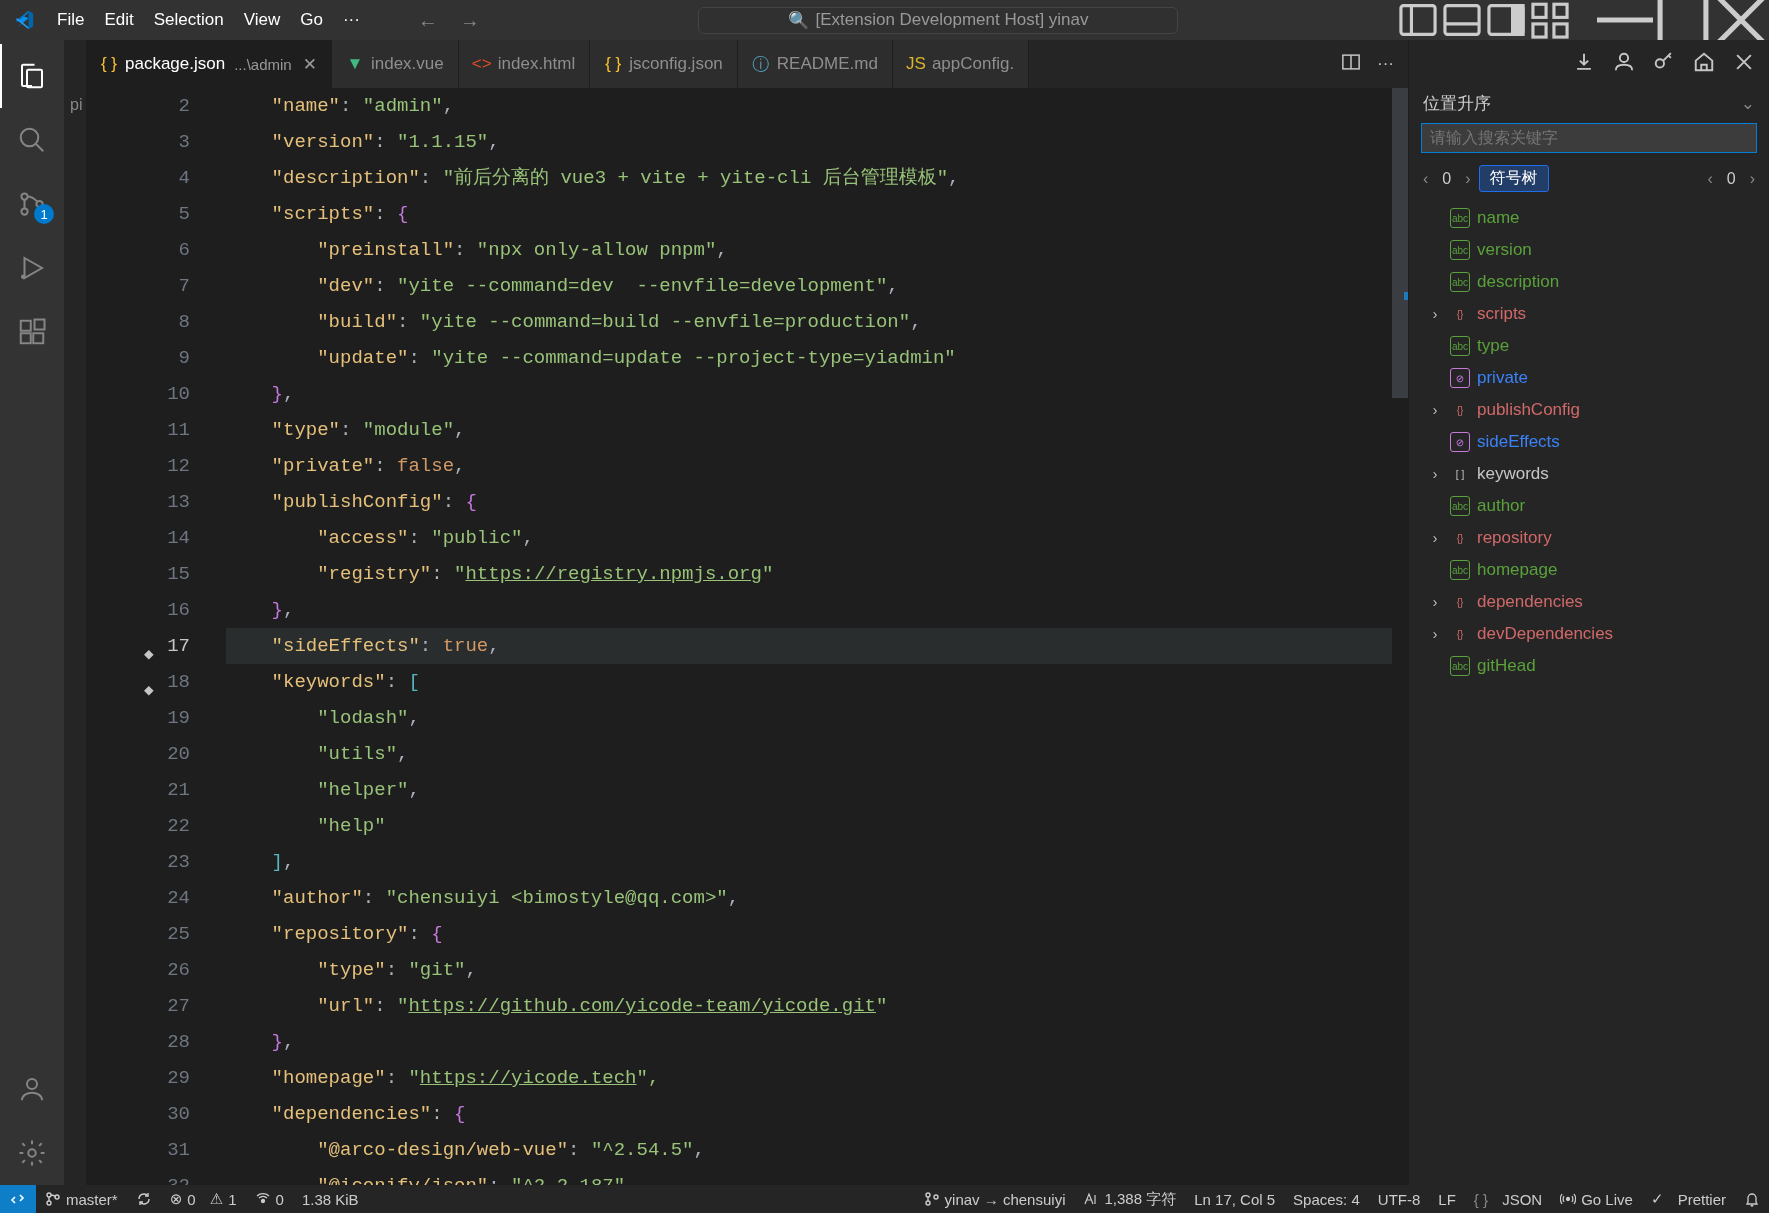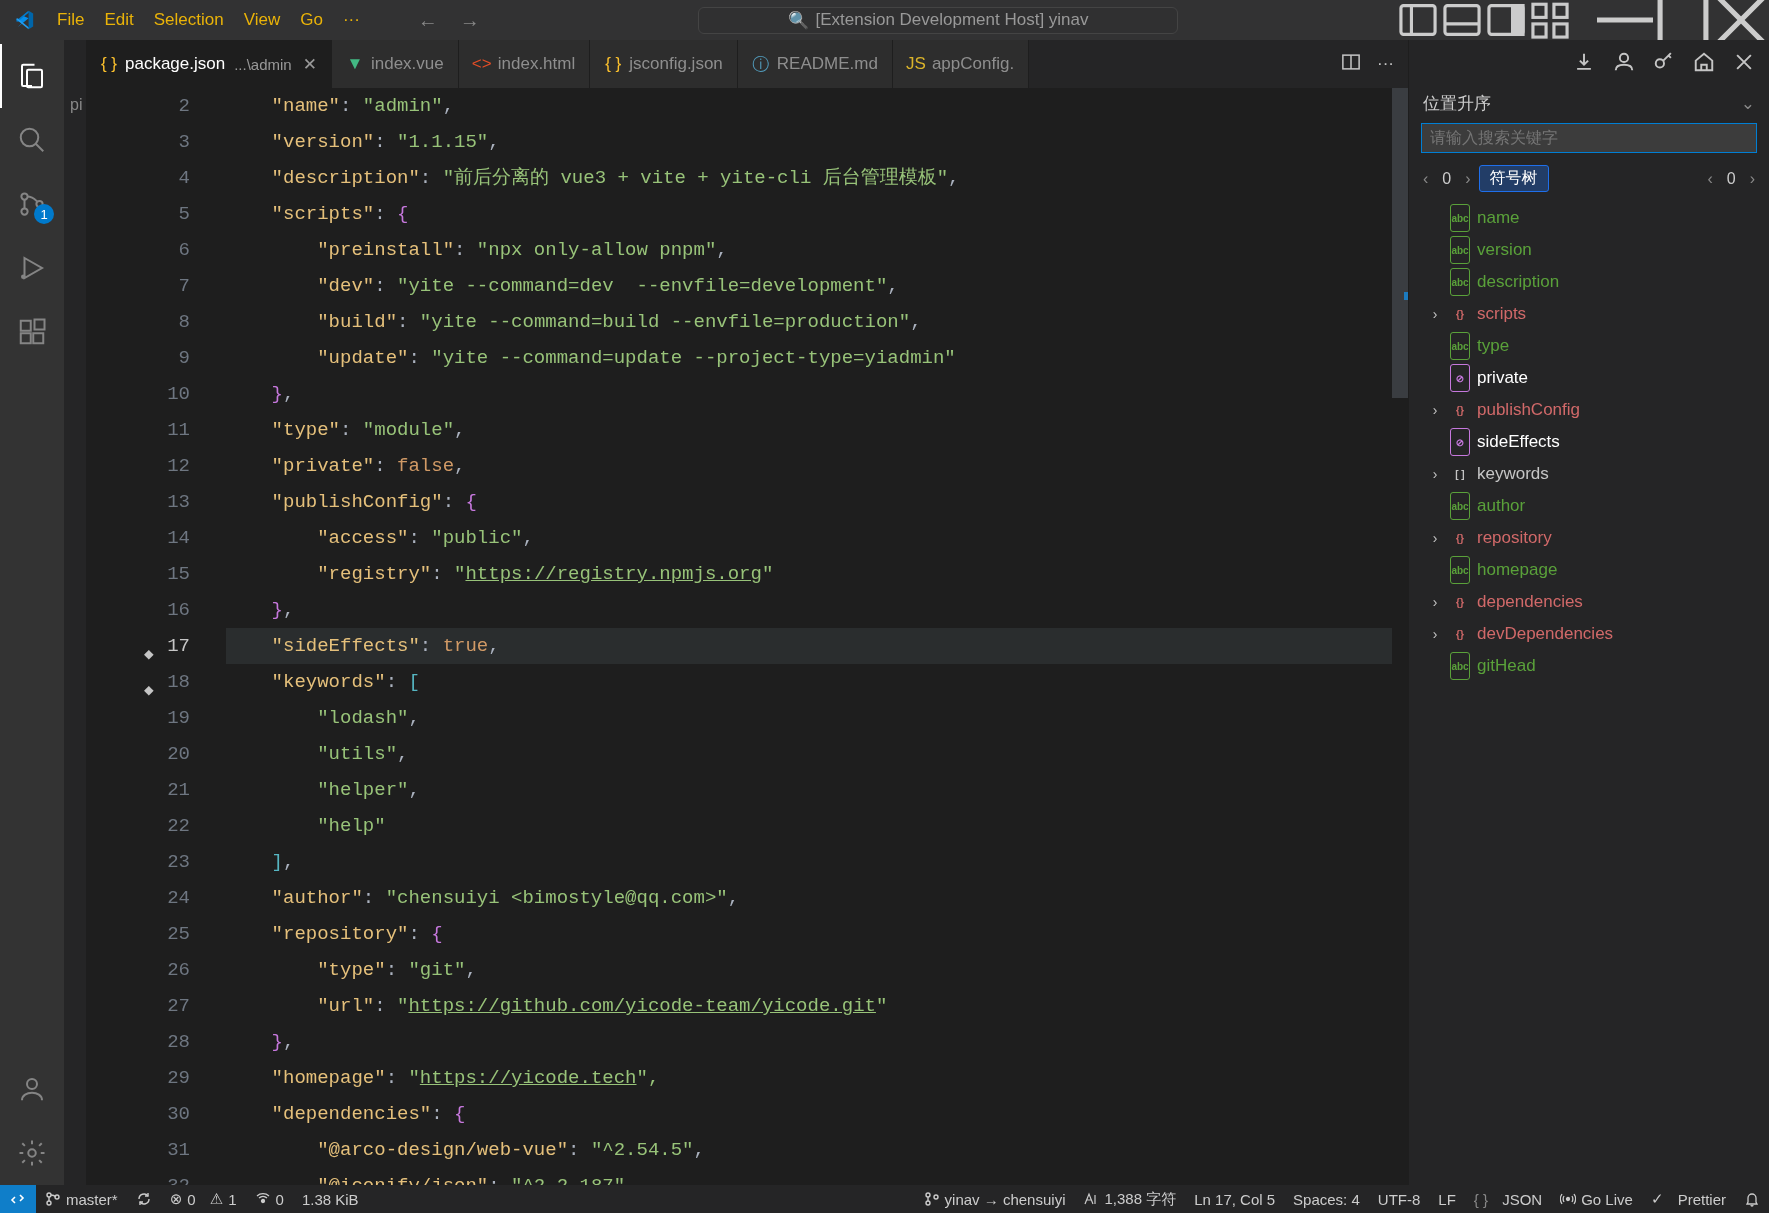--- a/index.html
+++ b/index.html
@@ -19,21 +19,21 @@
   height: 40px;
   background: #323233;
   display: flex;
   align-items: center;
   -webkit-app-region: drag;
   font-size: 17px;
 }
 .titlebar .vs-logo { width: 47px; display: flex; align-items: center; justify-content: center; }
 .titlebar .vs-logo svg { width: 22px; height: 22px; }
 .titlebar .menu { display: flex; }
-.titlebar .menu-item { padding: 0 10px; height: 40px; display: flex; align-items: center; color: #eab308; cursor: pointer; }
+.titlebar .menu-item { padding: 0 10px; height: 40px; display: flex; align-items: center; color: #ffffff; cursor: pointer; }
 .titlebar .nav { display: flex; gap: 22px; margin-left: 48px; align-items: center; }
 .titlebar .nav span { color: #888; cursor: pointer; font-size: 20px; }
 .titlebar .center { flex: 1; display: flex; justify-content: center; }
 .titlebar .search-box { display: flex; align-items: center; border: 1px solid #444; border-radius: 6px; padding: 2px 10px; min-width: 480px; justify-content: center; color: #999; font-size: 17px; background: #303031; gap: 6px; }
 .titlebar .winbtns { display: flex; align-items: center; gap: 2px; padding-right: 0; }
 .titlebar .layout-icons { display: flex; gap: 2px; margin-right: 24px; }
 .titlebar .layout-icons span, .titlebar .winctl { width: 42px; height: 40px; display: flex; align-items: center; justify-content: center; color: #ccc; cursor: pointer; }
 .titlebar .winctl { width: 56px; }
 
 
@@ -104,28 +104,28 @@
 .panel-right .search input { width: 100%; background: #3c3c3c; border: 1px solid #007fd4; color: #ccc; padding: 5px 8px; font-size: 16px; outline: none; }
 .panel-right .nav-row { display: flex; align-items: center; gap: 6px; padding: 4px 12px 8px; font-size: 16px; color: #ccc; }
 .panel-right .nav-row .grp { display: flex; align-items: center; gap: 6px; }
 .panel-right .nav-row .chv { color: #888; cursor: pointer; padding: 0 2px; }
 .panel-right .nav-row .cnt { padding: 0 6px; }
 .panel-right .nav-row .chip { background: #1f6feb55; border: 1px solid #1f6feb; color: #fff; padding: 2px 10px; border-radius: 3px; }
 .panel-right .tabs2 { display: flex; gap: 14px; padding: 4px 12px 10px; color: #ccc; font-size: 16px; justify-content: space-around; }
 .panel-right .tree { flex: 1; overflow: auto; padding: 2px 0; }
 .panel-right .titem { display: flex; align-items: center; height: 32px; padding-left: 18px; gap: 7px; cursor: pointer; font-size: 17px; }
 .panel-right .titem .tchev { width: 16px; color: #c5c5c5; text-align: center; font-size: 14px; }
-.panel-right .titem .ticon { width: 20px; height: 28px; display: inline-flex; align-items: center; justify-content: center; font-size: 10px; font-weight: bold; border-radius: 3px; }
+.panel-right .titem .ticon { width: 20px; height: 20px; display: inline-flex; align-items: center; justify-content: center; font-size: 10px; font-weight: normal; border-radius: 3px; }
 .ic-abc { background: transparent; color: #5aa13a; border: 1px solid #5aa13a; font-size: 9px; padding: 0 2px; }
 .ic-obj { color: #d16969; font-weight: bold; font-size: 16px; }
 .ic-bool { background: transparent; color: #c678dd; border: 1px solid #c678dd; font-size: 9px; padding: 0 2px; }
 .ic-arr { color: #c5c5c5; font-weight: bold; font-size: 14px; }
 .panel-right .titem .tname { color: #5aa13a; }
 .panel-right .titem.obj .tname { color: #d16969; }
-.panel-right .titem.bool .tname { color: #ffffff; }
+.panel-right .titem.bool .tname { color: #3b82f6; }
 .panel-right .titem.arr .tname { color: #c5c5c5; }
 
 
 .statusbar { height: 28px; background: #252526; display: flex; align-items: center; font-size: 15px; color: #ccc; }
 .statusbar .sb-item { padding: 0 9px; display: flex; align-items: center; gap: 5px; height: 28px; cursor: pointer; }
 .statusbar .remote { background: #0f7ec9; color: #fff; padding: 0 10px; }
 .statusbar .sp { flex: 1; }
 .statusbar svg { width: 16px; height: 16px; }
 .statusbar .err-ico::before { content: "⊗"; }
 .statusbar .warn-ico::before { content: "⚠"; }

